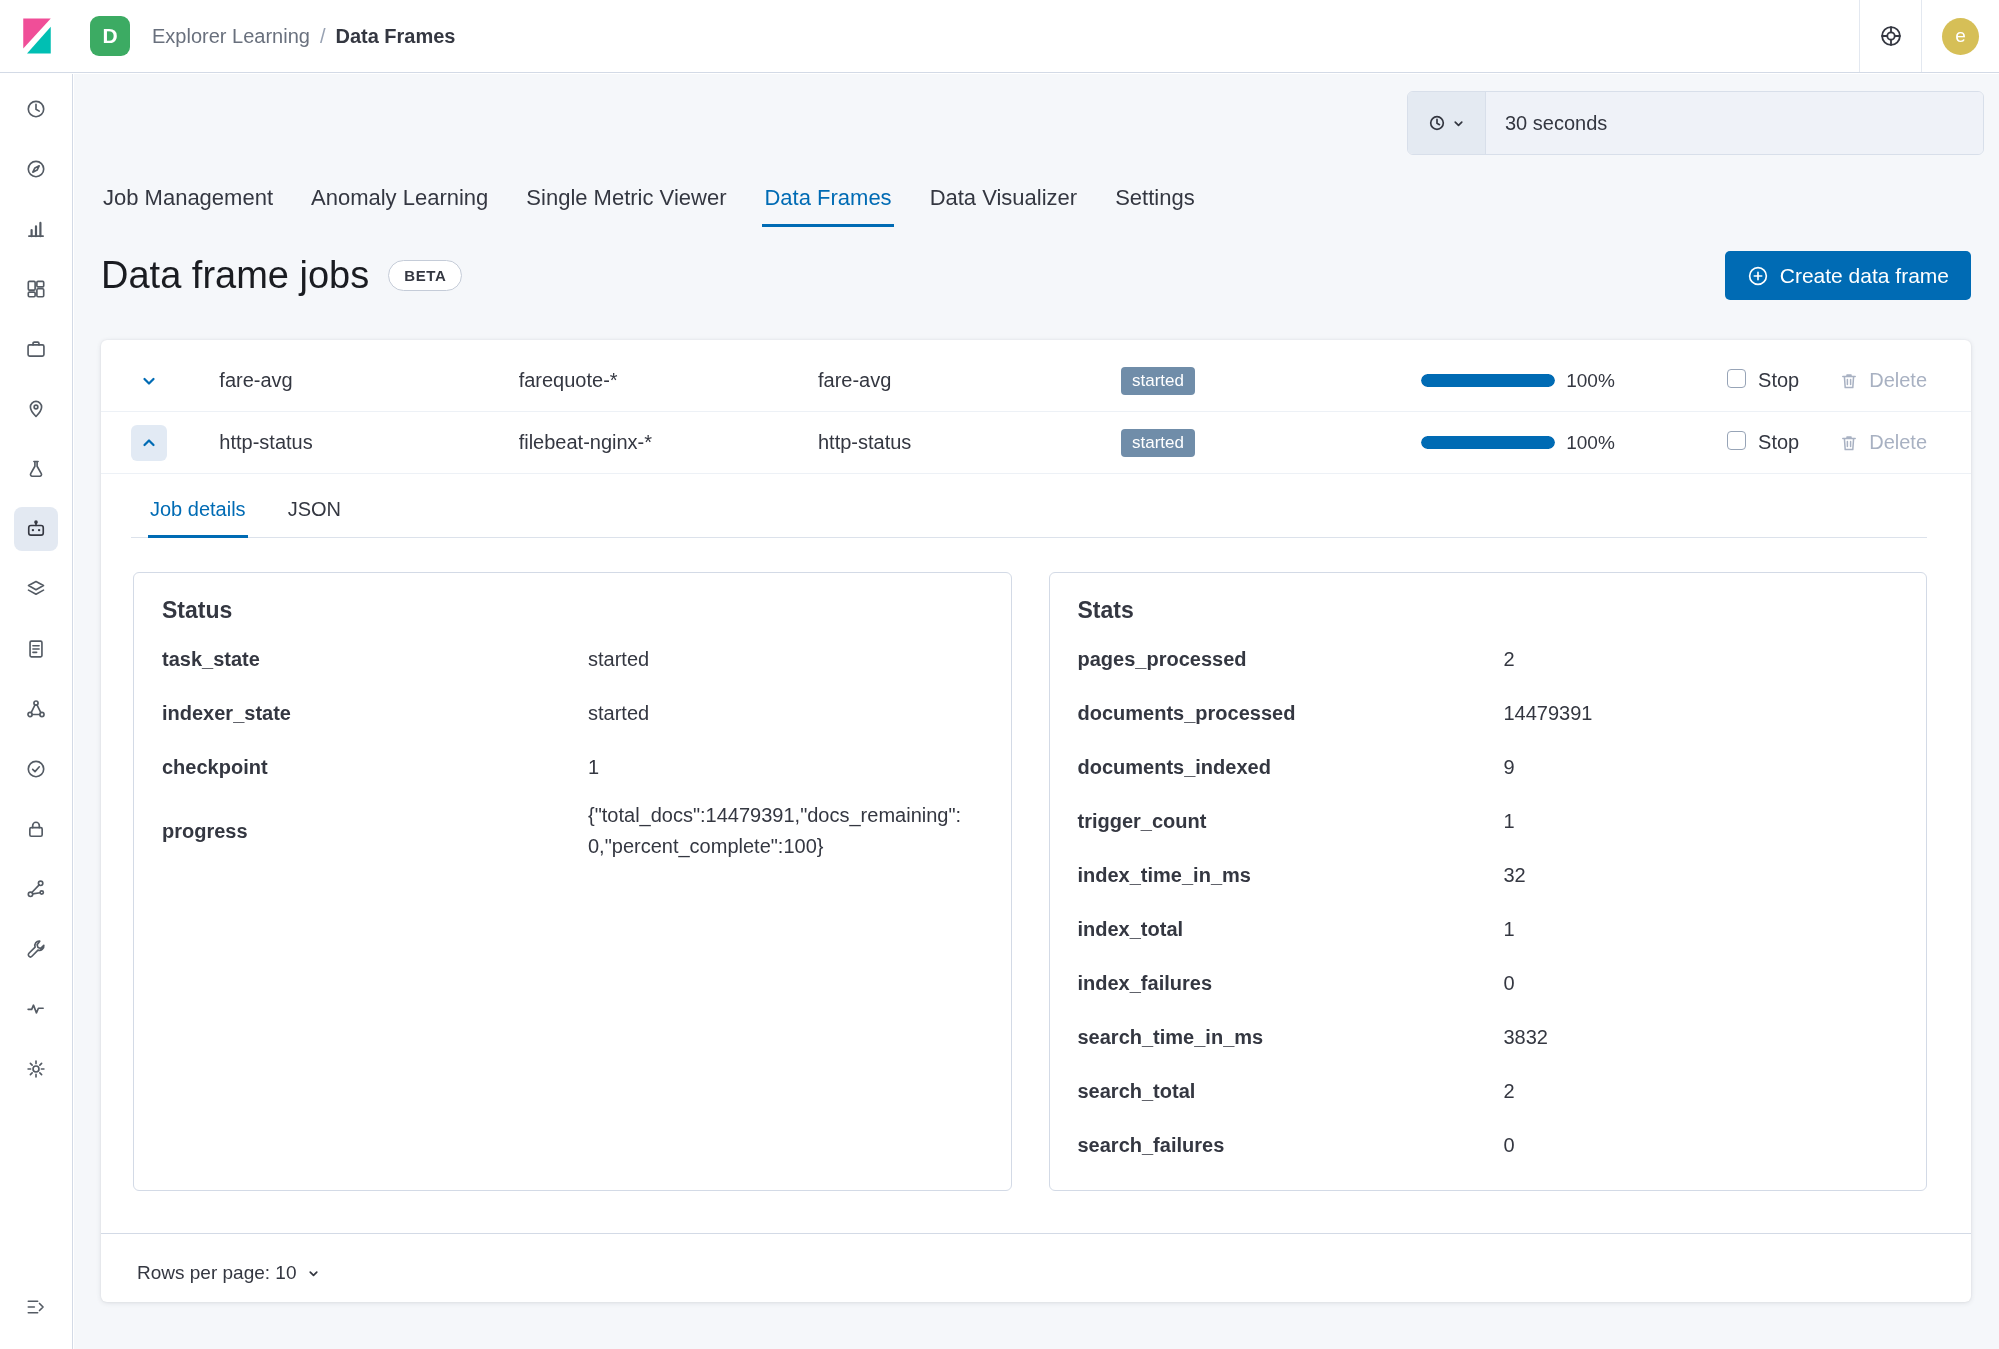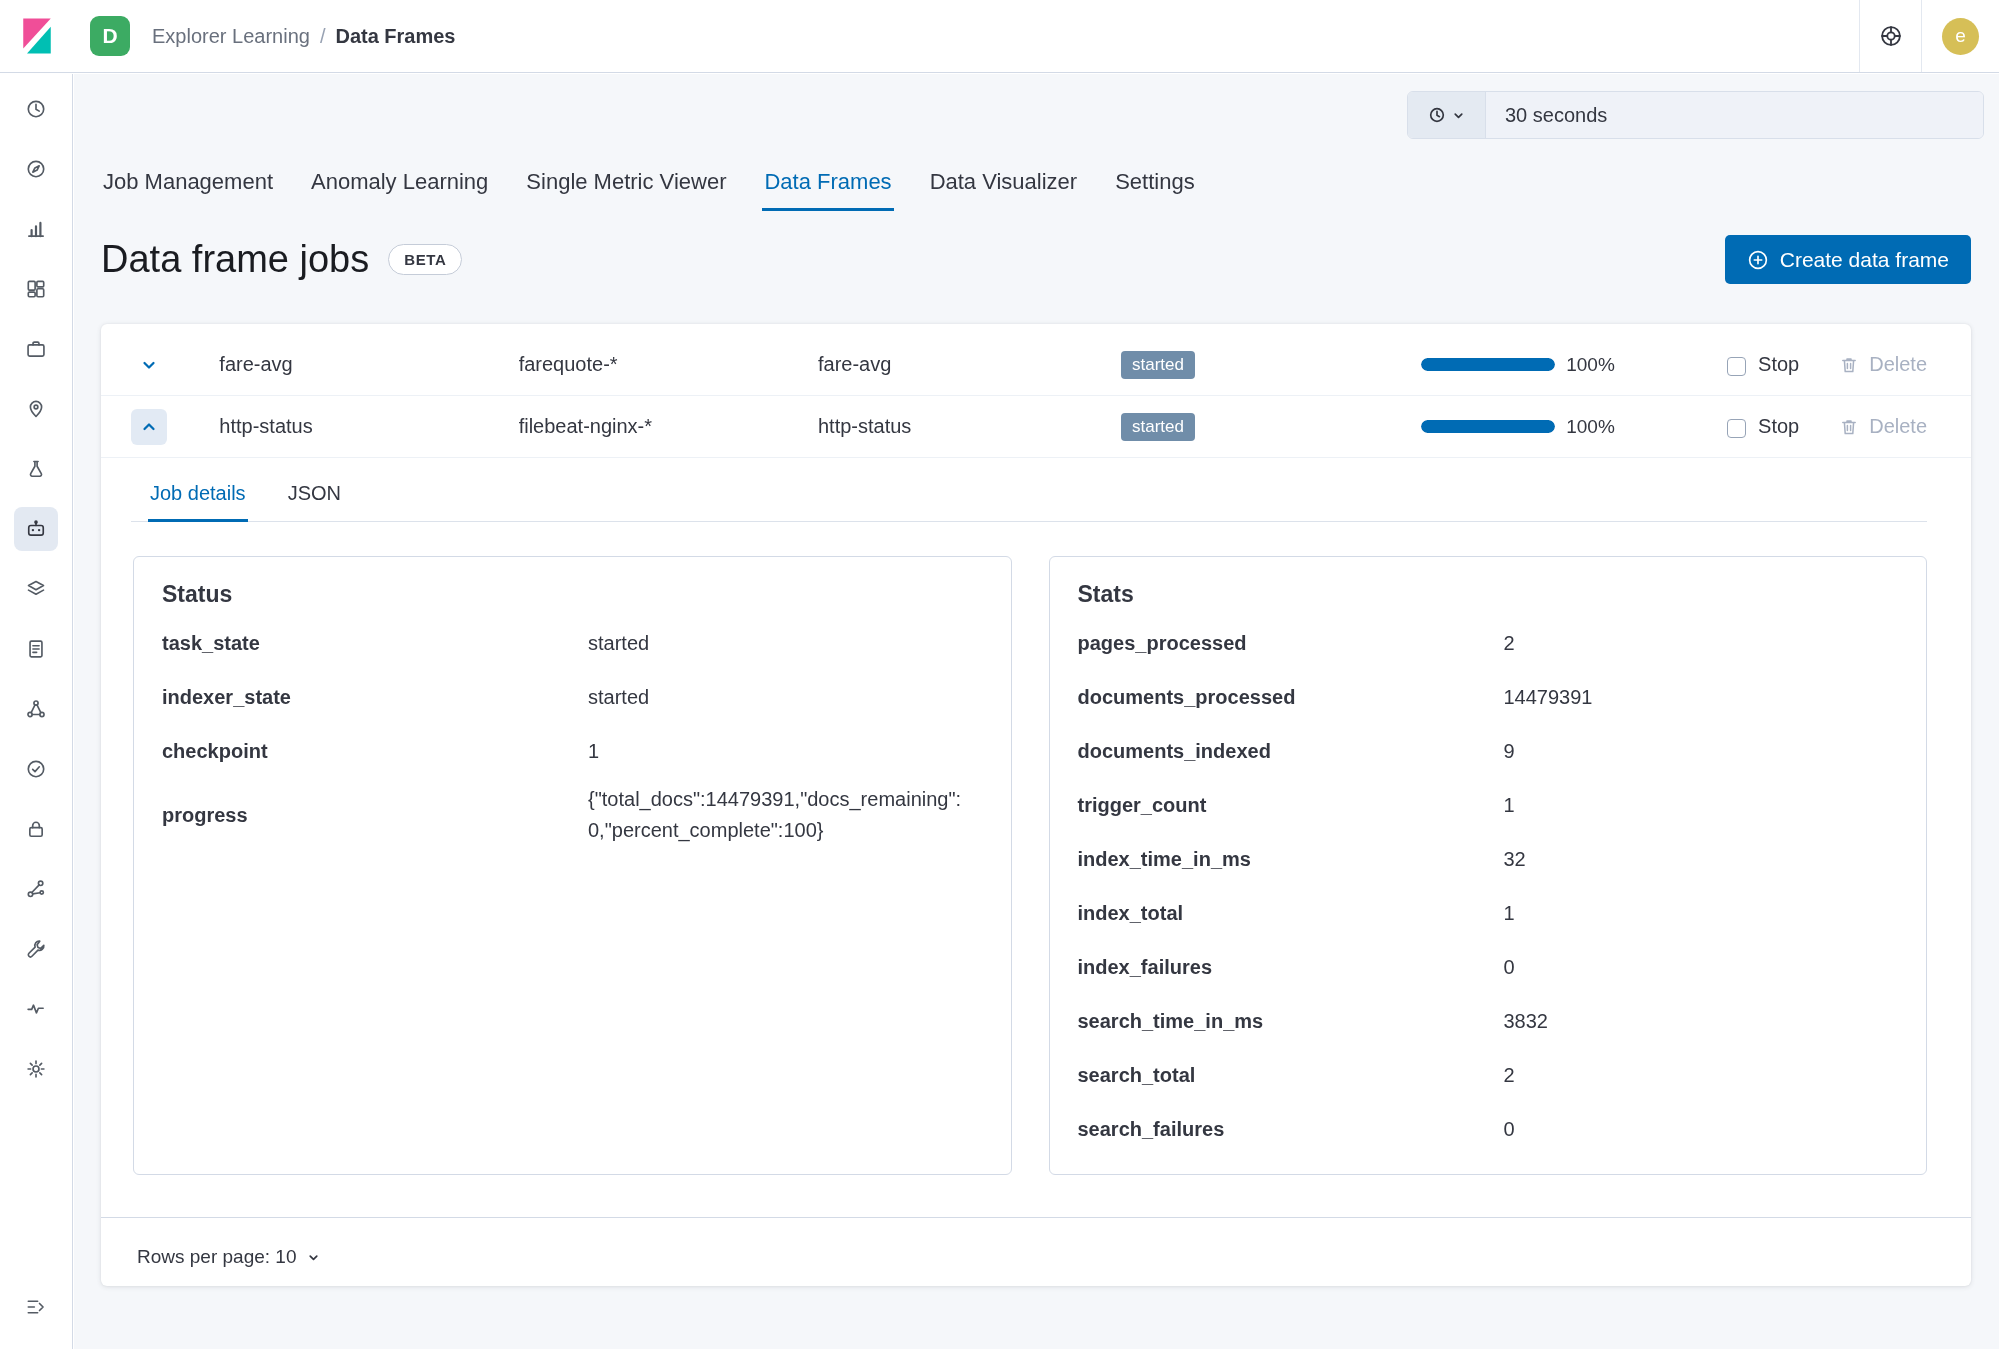--- a/index.html
+++ b/index.html
@@ -52,21 +52,21 @@
   .side-item.active .iw { background:#E3E9F2; color:#343741; }
   .collapse-item { margin-top:auto; margin-bottom:12px; }
 
   
   .main {
     position:absolute; top:74px; left:74px; right:0; bottom:0;
     background:var(--page-bg,#F5F7FA); overflow:hidden;
   }
   .picker-row { display:flex; justify-content:flex-end; padding:17px 15px 0 0; }
   .timepicker {
-    display:flex; width:577px; height:48px; border-radius:6px; overflow:hidden;
+    display:flex; width:577px; height:64px; border-radius:6px; overflow:hidden;
     border:1px solid #D8DFEA;
   }
   .tp-quick {
     width:78px; background:#E4EAF2; display:flex; align-items:center; justify-content:center; gap:5px;
     color:#343741; border-right:1px solid #D8DFEA;
   }
   .tp-display { flex:1; background:#EFF2F8; display:flex; align-items:center; padding-left:19px; font-size:20px; color:#343741; }
 
   .ml-tabs { display:flex; gap:34px; padding:30px 0 0 27px; }
   .ml-tab { font-size:22px; color:var(--text,#343741); padding:0 2px 13px; border-bottom:3px solid transparent; }
@@ -106,21 +106,21 @@
   .expand-btn.open { background:#E2EAF4; }
 
   .badge {
     display:inline-block; background:var(--status-badge-bg,#708DA9); color:#fff;
     font-size:17px; padding:4px 11px; border-radius:4px;
   }
   .bar { width:134px; height:13px; border-radius:7px; background:#D8DEE8; overflow:hidden; }
   .fill { height:100%; background:var(--primary,#006BB4); border-radius:7px; }
   .pct { font-size:19px; }
 
-  .action-stop { display:flex; align-items:flex-end; gap:12px; }
+  .action-stop { display:flex; align-items:flex-start; gap:12px; }
   .checkbox { width:19px; height:19px; border:1.5px solid #97A4B7; border-radius:4px; background:#fff; display:inline-block; }
   .stop-label { font-size:20px; color:#343741; }
   .action-delete { display:flex; align-items:center; gap:10px; color:var(--disabled,#A8B1C2); }
   .delete-label { font-size:20px; }
 
   
   .expanded { padding:12px 44px 30px 30px; }
   .detail-tabs { display:flex; gap:38px; padding:6px 0 0 17px; border-bottom:1px solid #DCE2EB; }
   .detail-tab { font-size:20px; color:var(--text,#343741); padding:6px 2px 14px; border-bottom:3px solid transparent; margin-bottom:-1px; }
   .detail-tab.active { color:var(--primary,#006BB4); border-bottom-color:var(--primary,#006BB4); }

